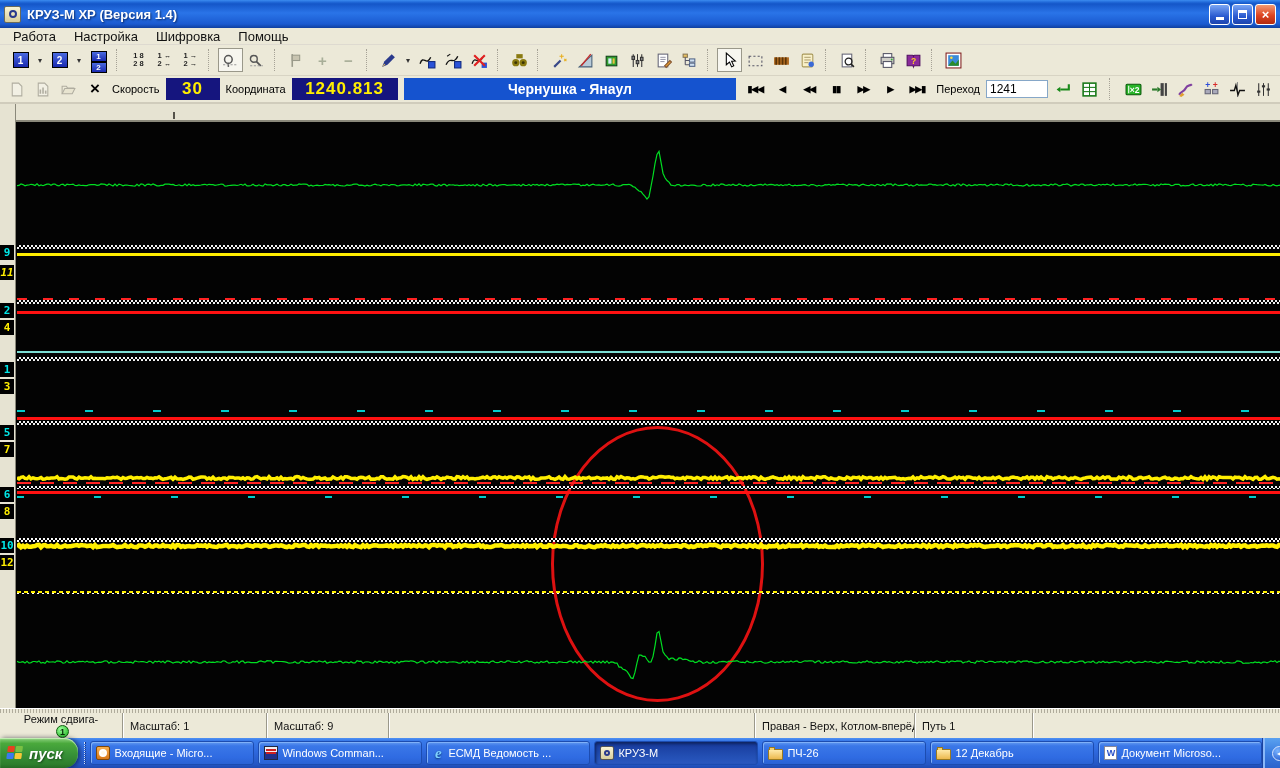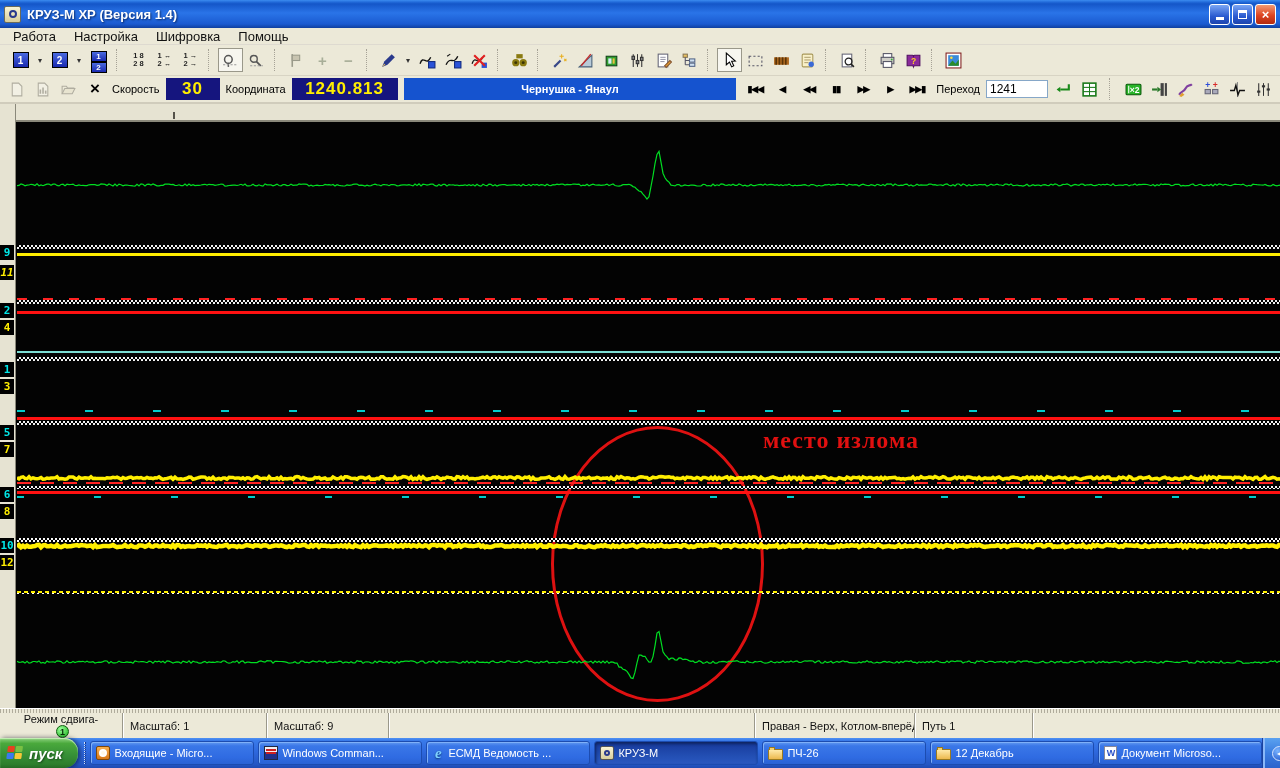--- a/index.html
+++ b/index.html
@@ -43,21 +43,21 @@
     font-size:8px; font-weight:bold; display:flex; align-items:center; justify-content:center; }
   .stack { display:flex; flex-direction:column; font-size:7.5px; line-height:8px; font-weight:bold; color:#222; }
   .glyph { font-size:15px; font-weight:bold; color:#333; }
   .glyph.dis { color:#a8ae98; }
   .tsep { width:5px; height:22px; border-left:1px dotted #a6a296; margin:0 4px; }
   .xclose { font-size:17px; font-weight:900; color:#000; width:22px; }
   .lbl { font-size:11px; color:#000; padding:0 3px; white-space:nowrap; }
   .vbox { background:#15157e; color:#ffee00; font-weight:bold; font-size:17px; height:22px; min-width:54px;
     display:flex; align-items:center; justify-content:center; padding:0 7px; letter-spacing:1px; }
   .vbox.wide { min-width:106px; }
-  .section-title { flex:1; background:#1553cf; color:#fff; font-weight:bold; font-size:11px; height:22px; margin:0 3px;
+  .section-title { flex:1; background:#1553cf; color:#fff; font-weight:bold; font-size:14px; height:22px; margin:0 3px;
     display:flex; align-items:center; justify-content:center; white-space:nowrap; }
   .grp { display:flex; align-items:center; gap:1px; }
   .transportbtn { width:26px; height:20px; display:flex; align-items:center; justify-content:center;
     font-size:9px; letter-spacing:-1px; color:#000; font-weight:bold; }
   .goto-input { width:62px; height:18px; border:1px solid #86a7c8; font-size:12px; padding:0 3px;
     font-family:"Liberation Sans",sans-serif; }
 
   
   .main { flex:1 1 auto; position:relative; background:#030303; }
   .ruler { position:absolute; left:16px; right:0; top:0; height:18px; background:#e6e3d2; border-bottom:2px solid #8a887a; }
@@ -510,21 +510,20 @@
         <span class="chlabel" style="top: 383px; color: rgb(0, 232, 232);">6</span>
         <span class="chlabel" style="top: 400px; color: rgb(255, 238, 0);">8</span>
         <span class="chlabel" style="top: 434px; color: rgb(0, 232, 232);">10</span>
         <span class="chlabel" style="top: 451px; color: rgb(255, 238, 0);">12</span>
       </div>
     <div class="ruler" id="ruler">
         <div class="rtick" style="left: 157px;"></div>
       </div>
     <div class="plot" id="plot">
       <div class="ellipse" id="ellipse" style="left: 534px; top: 302px; width: 213px; height: 276px; border-color: rgb(221, 17, 17);"></div>
-      <div class="annotation" id="annotation" style="left: 746px; top: 303px; color: rgb(224, 16, 16);">место излома</div>
     <svg width="1264" height="90" style="position: absolute; left: 0px; top: 16px;">
           <polyline points="0,45.7 2,45.4 4,44.0 6,44.6 8,45.8 10,45.1 12,45.0 14,44.3 16,44.7 18,45.5 20,43.9 22,45.8 24,45.0 26,45.7 28,44.9 30,44.2 32,44.0 34,45.2 36,44.2 38,44.0 40,45.4 42,45.9 44,44.5 46,44.2 48,45.7 50,44.2 52,44.6 54,44.5 56,44.1 58,45.5 60,45.6 62,44.9 64,45.5 66,45.4 68,45.6 70,45.6 72,44.8 74,44.6 76,44.5 78,44.7 80,45.3 82,45.2 84,43.9 86,44.1 88,44.4 90,45.5 92,44.0 94,45.0 96,46.0 98,44.0 100,45.9 102,44.1 104,44.7 106,45.8 108,45.1 110,45.0 112,45.5 114,45.6 116,45.9 118,46.1 120,44.3 122,45.9 124,43.9 126,44.2 128,46.0 130,44.4 132,44.1 134,45.0 136,44.0 138,44.9 140,45.9 142,45.8 144,45.3 146,45.3 148,44.2 150,44.1 152,44.1 154,44.6 156,44.4 158,45.3 160,45.5 162,44.8 164,45.6 166,45.7 168,44.1 170,45.8 172,44.0 174,45.5 176,44.7 178,45.6 180,45.3 182,45.3 184,45.0 186,44.6 188,44.3 190,45.1 192,44.3 194,44.6 196,44.7 198,45.3 200,45.0 202,44.7 204,44.0 206,44.3 208,46.1 210,45.9 212,45.5 214,45.3 216,45.2 218,45.2 220,45.5 222,45.0 224,44.3 226,45.4 228,44.1 230,45.9 232,45.9 234,45.5 236,44.2 238,45.7 240,45.9 242,44.8 244,45.7 246,46.1 248,43.9 250,44.8 252,44.8 254,44.9 256,45.8 258,45.1 260,44.1 262,45.5 264,45.8 266,44.7 268,44.7 270,45.6 272,45.5 274,44.3 276,45.4 278,45.1 280,45.2 282,43.9 284,44.4 286,44.0 288,44.2 290,44.4 292,46.0 294,45.1 296,46.0 298,45.5 300,45.2 302,45.7 304,45.5 306,45.5 308,44.4 310,44.9 312,44.7 314,45.2 316,44.5 318,46.0 320,44.7 322,45.3 324,45.7 326,45.9 328,46.0 330,44.9 332,45.4 334,45.2 336,44.4 338,44.2 340,44.0 342,45.3 344,45.2 346,45.4 348,46.1 350,45.1 352,45.9 354,45.6 356,44.7 358,44.2 360,44.8 362,45.0 364,45.8 366,44.5 368,44.7 370,44.8 372,45.7 374,44.7 376,44.5 378,44.8 380,45.9 382,45.6 384,45.1 386,44.9 388,44.8 390,45.1 392,44.6 394,45.2 396,45.9 398,44.0 400,45.4 402,43.9 404,46.0 406,44.2 408,44.5 410,45.1 412,44.7 414,44.2 416,44.2 418,45.7 420,46.0 422,44.4 424,45.8 426,44.4 428,44.4 430,45.9 432,44.6 434,45.0 436,44.8 438,45.4 440,45.0 442,45.6 444,45.4 446,45.3 448,44.8 450,45.5 452,44.6 454,45.6 456,44.6 458,46.0 460,44.3 462,45.7 464,46.1 466,44.3 468,45.3 470,45.8 472,44.1 474,44.4 476,45.9 478,44.7 480,46.0 482,45.2 484,44.8 486,44.5 488,44.7 490,45.3 492,45.2 494,45.2 496,44.9 498,44.7 500,45.4 502,44.7 504,45.9 506,44.2 508,45.3 510,45.5 512,44.5 514,45.7 516,44.3 518,45.0 520,44.5 522,45.6 524,44.7 526,44.8 528,45.7 530,44.2 532,45.3 534,45.6 536,44.6 538,44.8 540,44.1 542,44.6 544,44.2 546,44.2 548,45.0 550,44.4 552,44.6 554,44.7 556,44.0 558,44.2 560,44.4 562,44.1 564,45.9 566,45.2 568,45.6 570,44.2 572,45.8 574,44.9 576,44.2 578,44.8 580,45.1 582,44.9 584,45.4 586,45.1 588,44.8 590,44.1 592,45.6 594,44.8 596,44.0 598,45.5 600,46.0 602,46.1 604,45.6 606,44.7 608,44.6 610,44.7 612,44.3 614,45.1 616,46.6 618,47.3 620,49.3 622,51.0 624,51.6 626,54.1 628,56.3 630,59.1 632,56.7 634,46.3 636,36.0 638,23.7 640,14.4 642,11.3 644,22.2 646,33.2 648,37.8 650,40.6 652,42.1 654,45.1 656,45.5 658,45.9 660,44.5 662,44.6 664,46.0 666,45.6 668,44.9 670,45.5 672,45.6 674,45.0 676,45.1 678,45.4 680,46.0 682,46.0 684,45.9 686,44.4 688,44.5 690,45.9 692,45.5 694,46.0 696,44.0 698,45.7 700,44.8 702,45.6 704,43.9 706,44.1 708,45.1 710,45.3 712,44.6 714,45.4 716,44.3 718,45.3 720,45.4 722,43.9 724,44.7 726,45.9 728,45.1 730,46.0 732,45.6 734,44.4 736,45.7 738,45.6 740,45.0 742,44.7 744,44.4 746,45.4 748,43.9 750,45.2 752,44.6 754,44.4 756,44.6 758,45.4 760,44.7 762,45.6 764,44.6 766,45.7 768,44.8 770,45.2 772,44.1 774,45.3 776,45.9 778,45.1 780,45.7 782,45.4 784,45.3 786,44.9 788,44.6 790,45.5 792,45.9 794,44.6 796,44.5 798,45.2 800,46.1 802,45.3 804,46.0 806,45.7 808,44.6 810,44.8 812,44.3 814,45.4 816,44.7 818,45.1 820,44.2 822,44.4 824,44.5 826,44.2 828,44.8 830,45.7 832,44.1 834,44.7 836,45.2 838,44.7 840,44.9 842,46.1 844,44.9 846,44.2 848,44.9 850,45.5 852,45.7 854,44.7 856,45.2 858,45.9 860,44.3 862,44.9 864,45.7 866,44.5 868,45.7 870,43.9 872,44.1 874,43.9 876,45.7 878,44.0 880,45.0 882,45.6 884,45.2 886,45.3 888,44.3 890,44.1 892,45.9 894,45.0 896,46.0 898,45.5 900,44.3 902,45.3 904,44.9 906,45.2 908,45.1 910,45.2 912,44.2 914,44.0 916,44.9 918,44.6 920,45.3 922,45.0 924,44.9 926,45.5 928,44.3 930,43.9 932,45.3 934,45.9 936,44.8 938,45.9 940,44.0 942,44.0 944,45.8 946,44.0 948,44.7 950,46.0 952,44.6 954,45.6 956,45.3 958,44.6 960,45.3 962,44.5 964,44.7 966,44.9 968,44.5 970,46.1 972,45.2 974,44.1 976,45.1 978,44.9 980,44.2 982,44.9 984,45.0 986,45.7 988,44.2 990,44.2 992,45.1 994,43.9 996,45.6 998,45.5 1000,45.0 1002,45.6 1004,45.7 1006,46.1 1008,45.4 1010,44.3 1012,46.0 1014,45.6 1016,44.6 1018,45.6 1020,45.1 1022,45.1 1024,45.8 1026,44.8 1028,44.7 1030,45.3 1032,45.6 1034,44.1 1036,45.0 1038,44.0 1040,44.5 1042,45.9 1044,45.4 1046,44.4 1048,44.5 1050,43.9 1052,44.8 1054,46.1 1056,45.1 1058,44.4 1060,44.9 1062,45.3 1064,44.1 1066,44.2 1068,45.5 1070,44.8 1072,44.9 1074,44.4 1076,45.3 1078,45.6 1080,45.2 1082,44.3 1084,45.0 1086,44.3 1088,44.8 1090,44.2 1092,44.8 1094,45.6 1096,43.9 1098,45.6 1100,45.5 1102,45.2 1104,45.2 1106,45.3 1108,44.5 1110,44.6 1112,45.9 1114,45.0 1116,44.8 1118,43.9 1120,45.4 1122,44.4 1124,44.6 1126,44.3 1128,44.4 1130,44.5 1132,45.0 1134,45.7 1136,44.5 1138,46.0 1140,44.7 1142,45.6 1144,44.0 1146,44.7 1148,44.2 1150,44.3 1152,44.3 1154,45.6 1156,45.5 1158,44.4 1160,44.3 1162,44.3 1164,46.0 1166,45.4 1168,45.8 1170,45.6 1172,45.6 1174,44.5 1176,44.0 1178,45.7 1180,45.5 1182,44.5 1184,44.4 1186,45.6 1188,45.7 1190,45.0 1192,45.5 1194,44.2 1196,46.0 1198,44.0 1200,45.2 1202,44.0 1204,44.3 1206,45.3 1208,44.3 1210,44.9 1212,45.4 1214,45.6 1216,44.7 1218,44.2 1220,44.5 1222,44.5 1224,44.8 1226,44.1 1228,45.3 1230,46.0 1232,45.3 1234,45.8 1236,44.2 1238,44.5 1240,44.7 1242,44.8 1244,45.0 1246,45.2 1248,44.4 1250,45.4 1252,45.8 1254,45.9 1256,44.4 1258,45.4 1260,45.9 1262,45.3 1264,44.9 " fill="none" stroke="#00dd22" stroke-width="1.2"></polyline>
         </svg>
         <div class="traceline" style="top: 121px; height: 4px; background: conic-gradient(rgb(240, 240, 240) 0deg, rgb(240, 240, 240) 25%, rgb(0, 0, 0) 0deg, rgb(0, 0, 0) 50%, rgb(240, 240, 240) 0deg, rgb(240, 240, 240) 75%, rgb(0, 0, 0) 0deg) 0% 0% / 4px 4px;"></div>
         <div class="traceline" style="top: 129px; height: 3px; background: rgb(255, 238, 0);"></div>
         <div class="traceline" style="top: 174px; height: 2px; background: repeating-linear-gradient(90deg, rgb(255, 34, 34) 0px, rgb(255, 34, 34) 10px, transparent 10px, transparent 26px);"></div>
         <div class="traceline" style="top: 176px; height: 4px; background: conic-gradient(rgb(240, 240, 240) 0deg, rgb(240, 240, 240) 25%, rgb(0, 0, 0) 0deg, rgb(0, 0, 0) 50%, rgb(240, 240, 240) 0deg, rgb(240, 240, 240) 75%, rgb(0, 0, 0) 0deg) 0% 0% / 4px 4px;"></div>
         <div class="traceline" style="top: 187px; height: 3px; background: rgb(255, 17, 17);"></div>
         <div class="traceline" style="top: 227px; height: 2px; background: rgb(122, 220, 210);"></div>
         <div class="traceline" style="top: 233px; height: 4px; background: conic-gradient(rgb(240, 240, 240) 0deg, rgb(240, 240, 240) 25%, rgb(0, 0, 0) 0deg, rgb(0, 0, 0) 50%, rgb(240, 240, 240) 0deg, rgb(240, 240, 240) 75%, rgb(0, 0, 0) 0deg) 0% 0% / 4px 4px;"></div>

